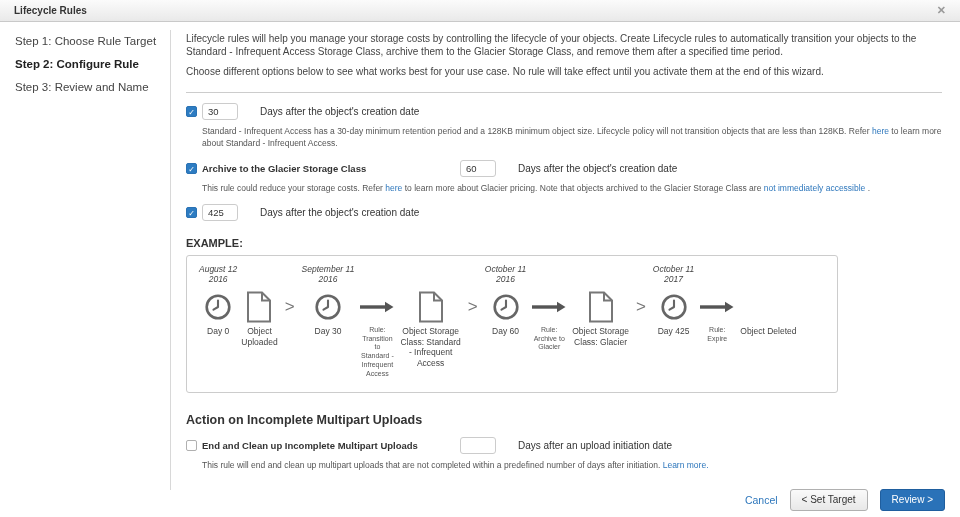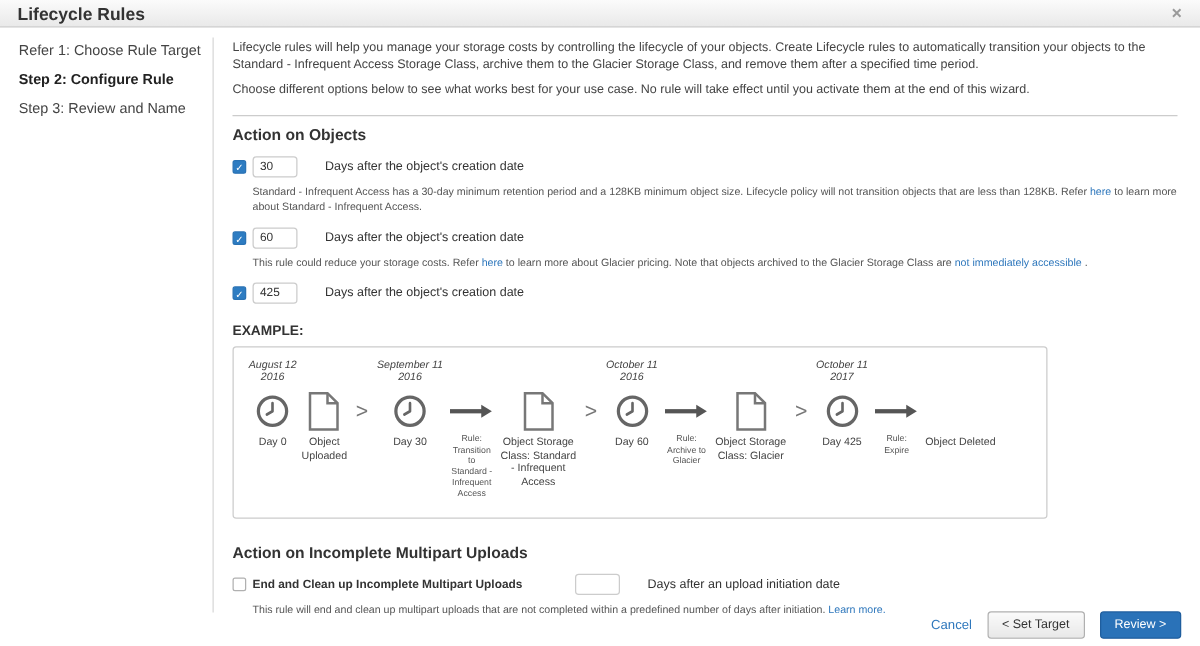--- a/index.html
+++ b/index.html
@@ -9,21 +9,21 @@
     background: #fff; color: #333; position: relative; overflow: hidden;
   }
   
   .titlebar {
     position: absolute; top: 0; left: 0; right: 0; height: 22px;
     background: linear-gradient(#fbfbfb, #e9e9e9);
     border-bottom: 1px solid #c9c9c9;
     display: flex; align-items: center; justify-content: space-between;
     padding: 0 14px;
   }
-  .titlebar .title { font-size: 14px; font-weight: bold; color: #333; }
+  .titlebar .title { font-size: 10px; font-weight: bold; color: #333; }
   .close-x { color: #9a9a9a; font-size: 11px; cursor: pointer; font-weight: bold; }
 
   
   .sidebar { position: absolute; top: 34px; left: 15px; width: 150px; }
   .step { font-size: 11.5px; color: #444; margin-bottom: 8px; line-height: 1.3; }
   .step.active { font-weight: bold; color: #222; }
 
   .v-divider { position: absolute; left: 170px; top: 30px; height: 460px; width: 1px; background: #d8d8d8; }
 
   
@@ -81,47 +81,47 @@
 </style>
 </head>
 <body>
 
 <div class="titlebar">
   <span class="title">Lifecycle Rules</span>
   <span class="close-x">✕</span>
 </div>
 
 <div class="sidebar">
-  <div class="step">Refer 1: Choose Rule Target</div>
+  <div class="step">Step 1: Choose Rule Target</div>
   <div class="step active">Step 2: Configure Rule</div>
   <div class="step">Step 3: Review and Name</div>
 </div>
 
 <div class="v-divider"></div>
 
 <div class="main">
   <div class="intro">
     <p>Lifecycle rules will help you manage your storage costs by controlling the lifecycle of your objects. Create Lifecycle rules to automatically transition your objects to the Standard - Infrequent Access Storage Class, archive them to the Glacier Storage Class, and remove them after a specified time period.</p>
     <p>Choose different options below to see what works best for your use case. No rule will take effect until you activate them at the end of this wizard.</p>
   </div>
   <hr class="rule-hr">
 
-  <div class="section-heading">Action on Objects</div>
 
   <div class="rule-row">
     <span class="cb checked">✓</span>
     <span class="input-group">
       <input class="days-input" type="text" value="30" style="">
       <span class="suffix">Days after the object's creation date</span>
     </span>
   </div>
   <div class="note"><span>Standard - Infrequent Access has a 30-day minimum retention period and a 128KB minimum object size. Lifecycle policy will not transition objects that are less than 128KB. Refer </span><a class="note-link">here</a><span> to learn more about Standard - Infrequent Access.</span></div>
 
   <div class="rule-row">
     <span class="cb checked">✓</span>
+    <span class="rule-label">Archive to the Glacier Storage Class</span>
     <span class="input-group">
       <input class="days-input" type="text" value="60" style="">
       <span class="suffix">Days after the object's creation date</span>
     </span>
   </div>
   <div class="note"><span>This rule could reduce your storage costs. Refer </span><a class="note-link">here</a><span> to learn more about Glacier pricing. Note that objects archived to the Glacier Storage Class are </span><a class="note-link">not immediately accessible</a><span> .</span></div>
 
   <div class="rule-row">
     <span class="cb checked">✓</span>
     <span class="input-group">

